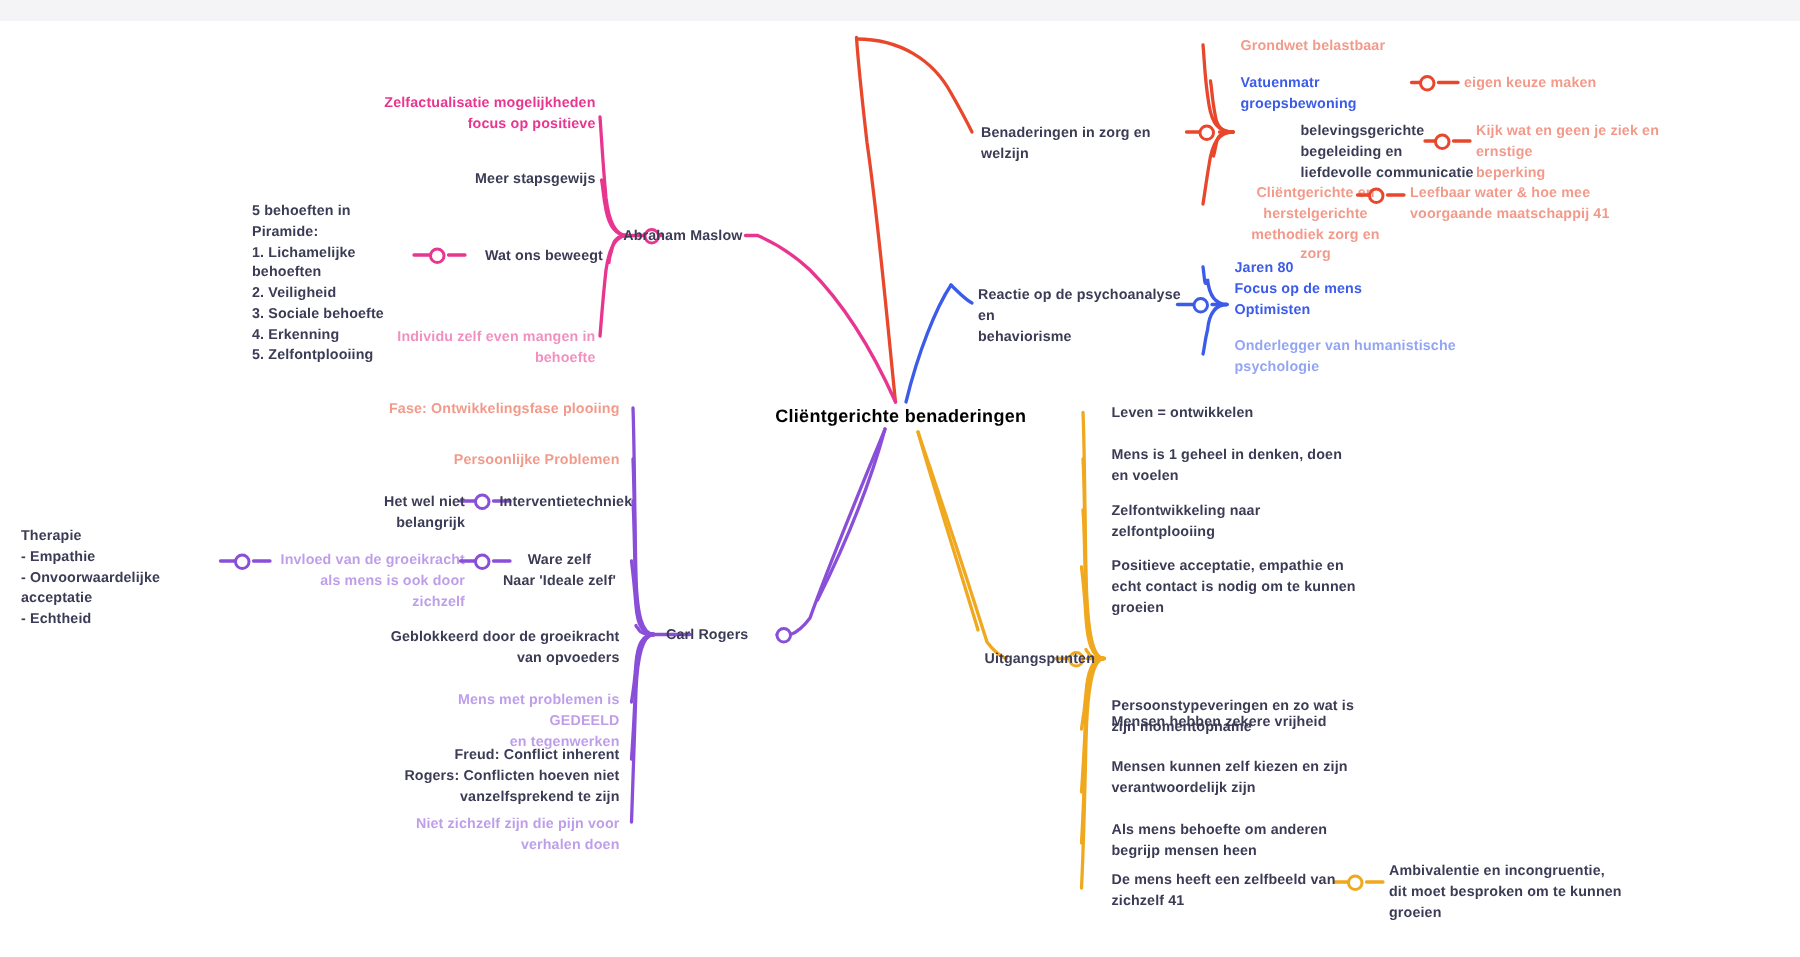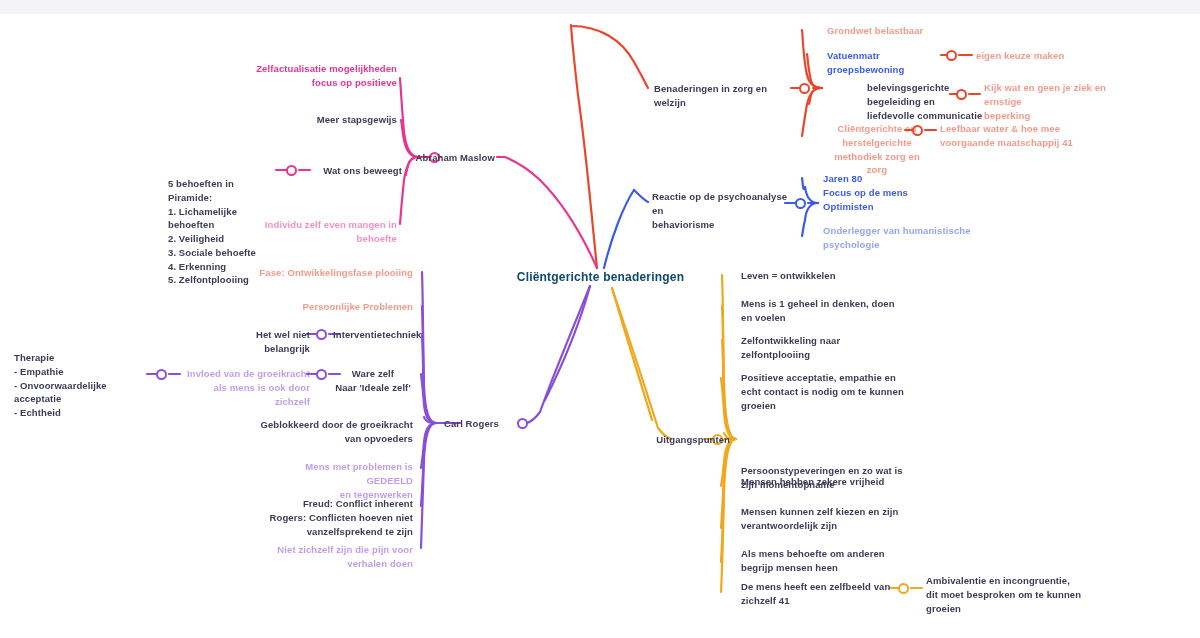--- a/index.html
+++ b/index.html
@@ -27,21 +27,21 @@
     letter-spacing:.1px;
     white-space:pre-line;
     font-weight:bold;
   }
   .node.right{text-align:left;}
   .node.left{text-align:right;}
   .center-node{
     position:absolute;
     font-size:12px;
     font-weight:bold;
-    color:#0c4a6e;
+    color:#000000;
     line-height:1.5;
     text-align:center;
     letter-spacing:.2px;
   }
   .c-red{color:#e8472c;}
   .c-blue{color:#3b5be8;}
   .c-pink{color:#e8358f;}
   .c-purple{color:#8a4fd8;}
   .c-dark{color:#3b3b55;}
   .dot{
@@ -182,21 +182,21 @@
 Optimisten</div>
   <div class="node right c-blue faded" style="left:823px;top:224px;width:150px;">Onderlegger van humanistische
 psychologie</div>
 
   <div class="node left c-dark" style="left:380px;top:151px;width:115px;">Abraham Maslow</div>
 
   <div class="node left c-pink" style="left:242px;top:62px;width:155px;">Zelfactualisatie mogelijkheden
 focus op positieve</div>
   <div class="node left c-dark" style="left:277px;top:113px;width:120px;">Meer stapsgewijs</div>
   <div class="node left c-dark" style="left:312px;top:164px;width:90px;">Wat ons beweegt</div>
-  <div class="node left c-dark" style="left:168px;top:134px;width:110px;text-align:left;margin-top:43px;">5 behoeften in Piramide:
+  <div class="node left c-dark" style="left:168px;top:134px;width:110px;text-align:left;">5 behoeften in Piramide:
 1. Lichamelijke behoeften
 2. Veiligheid
 3. Sociale behoefte
 4. Erkenning
 5. Zelfontplooiing</div>
   <div class="node left c-pink faded" style="left:262px;top:218px;width:135px;">Individu zelf even mangen in
 behoefte</div>
 
   <div class="node left c-dark" style="left:442px;top:417px;width:90px;text-align:left;left:444px;">Carl Rogers</div>
 

